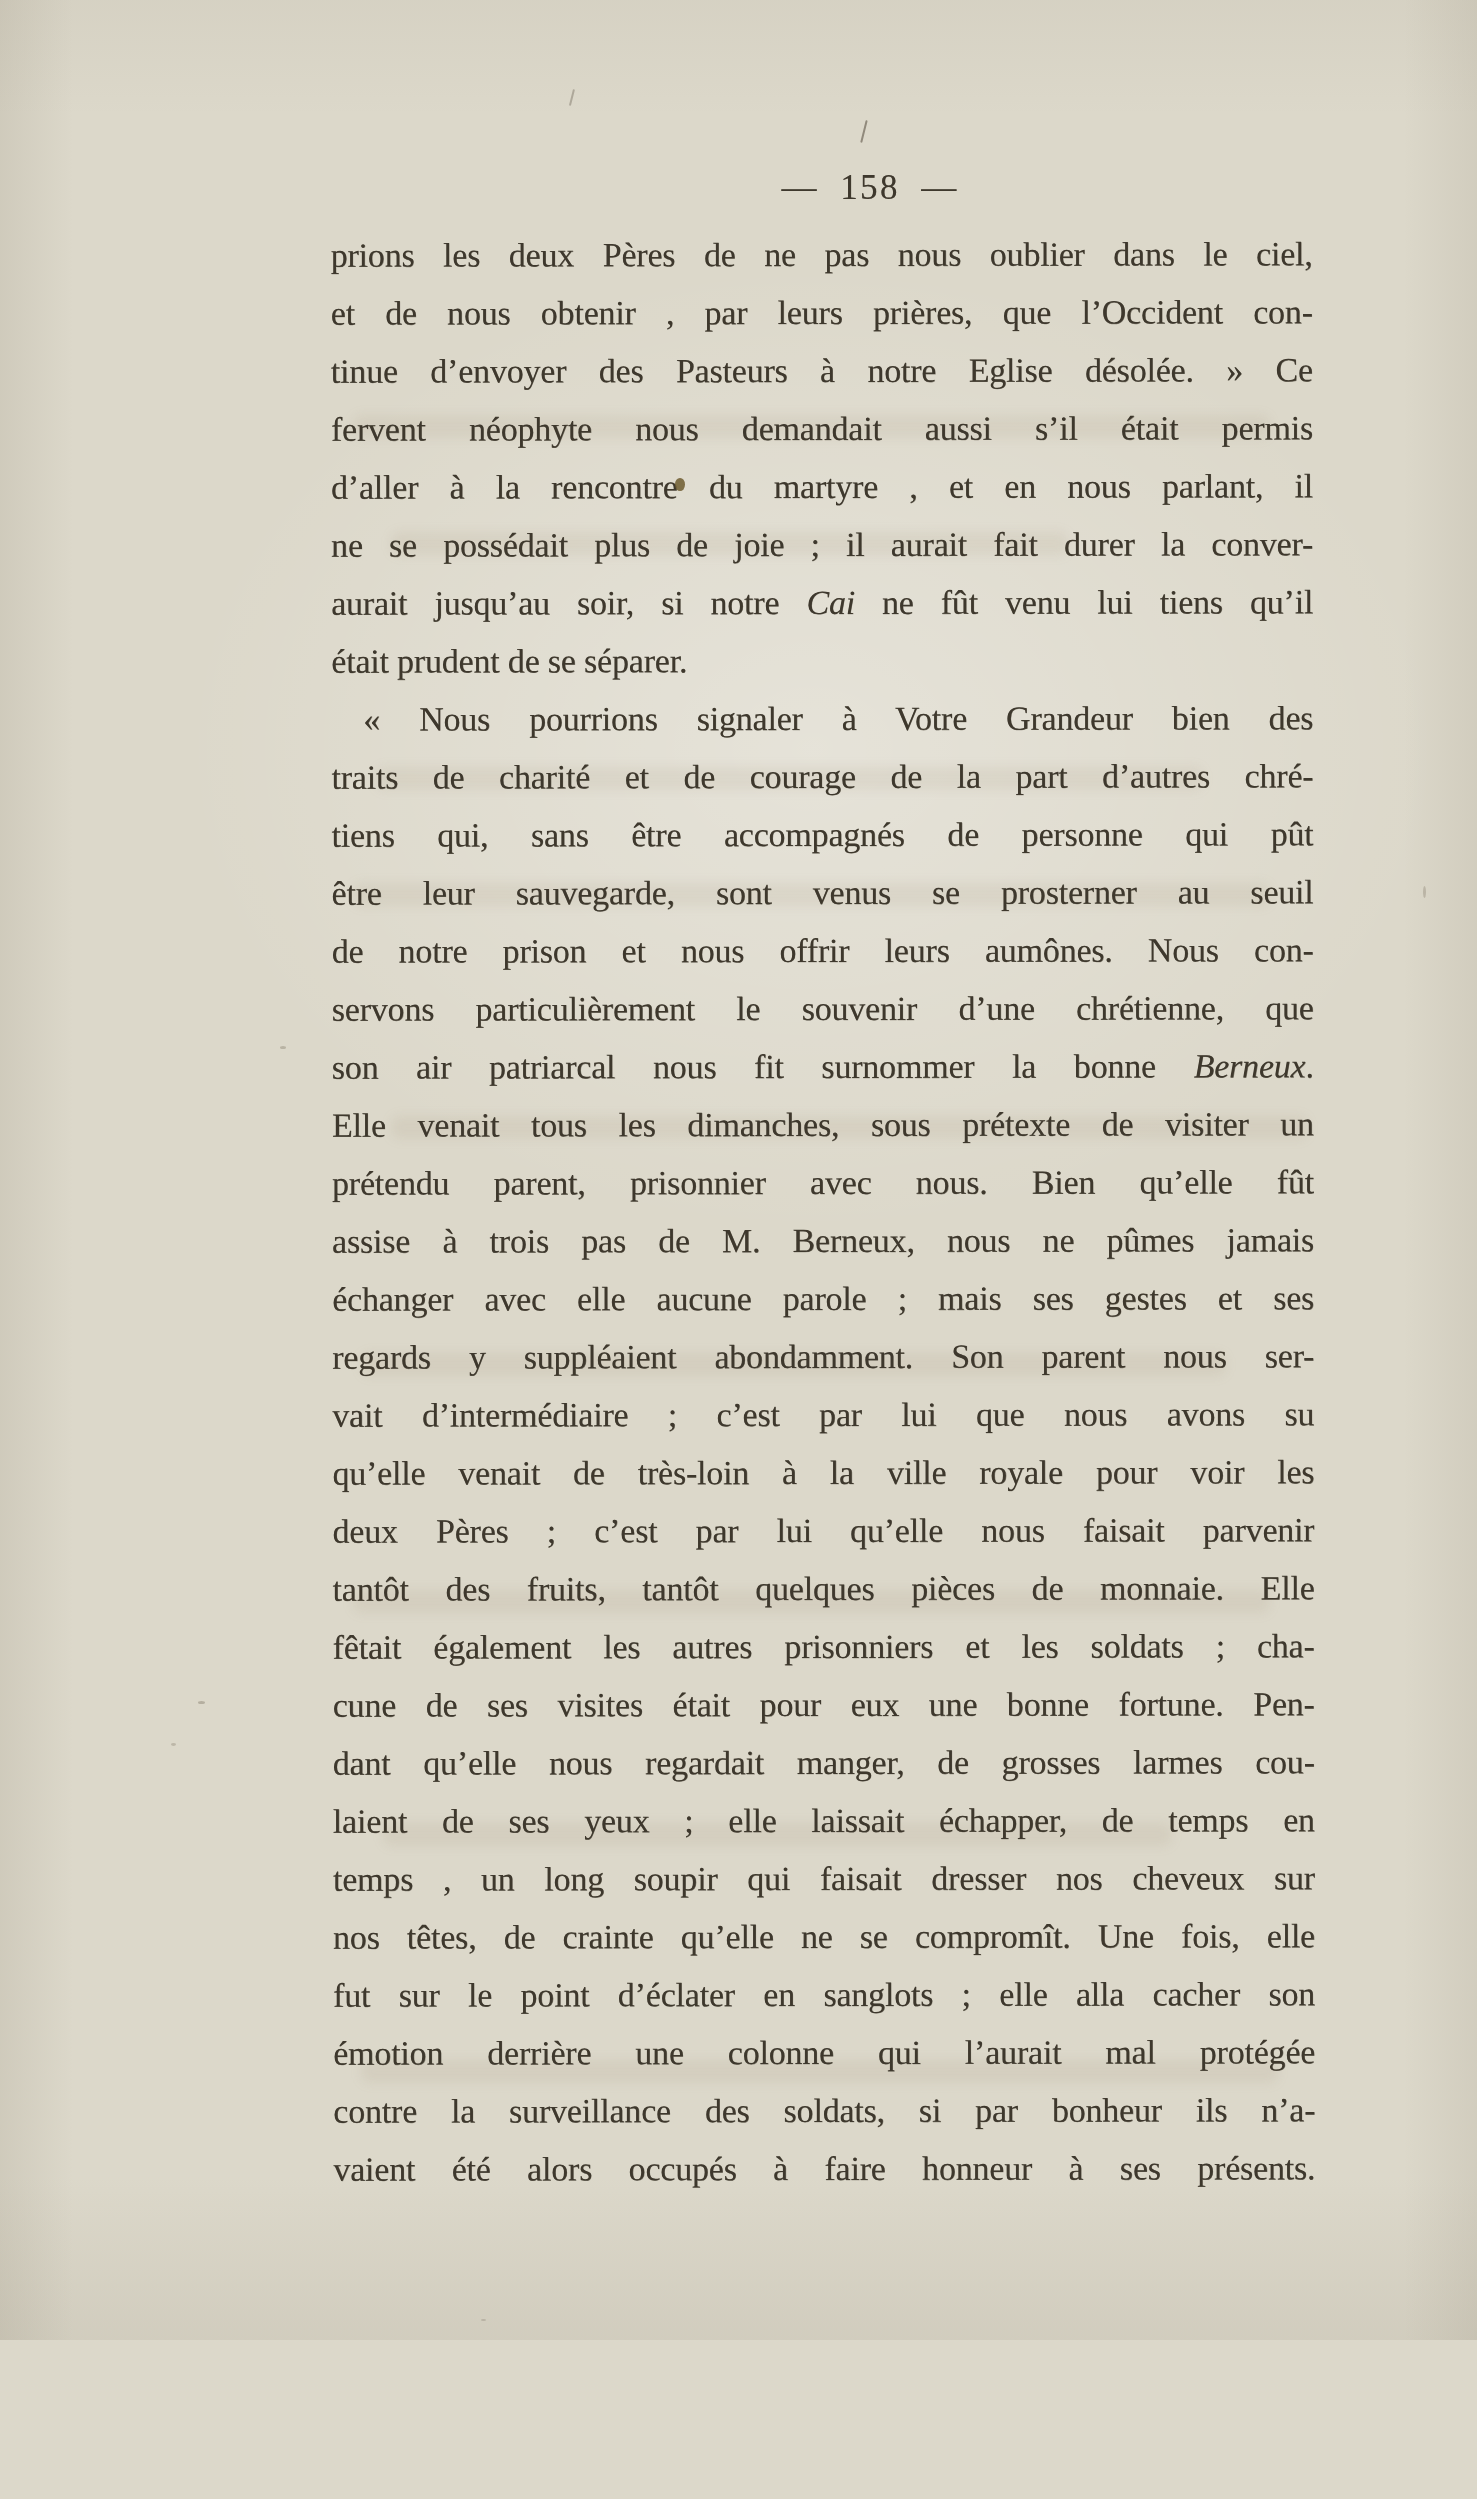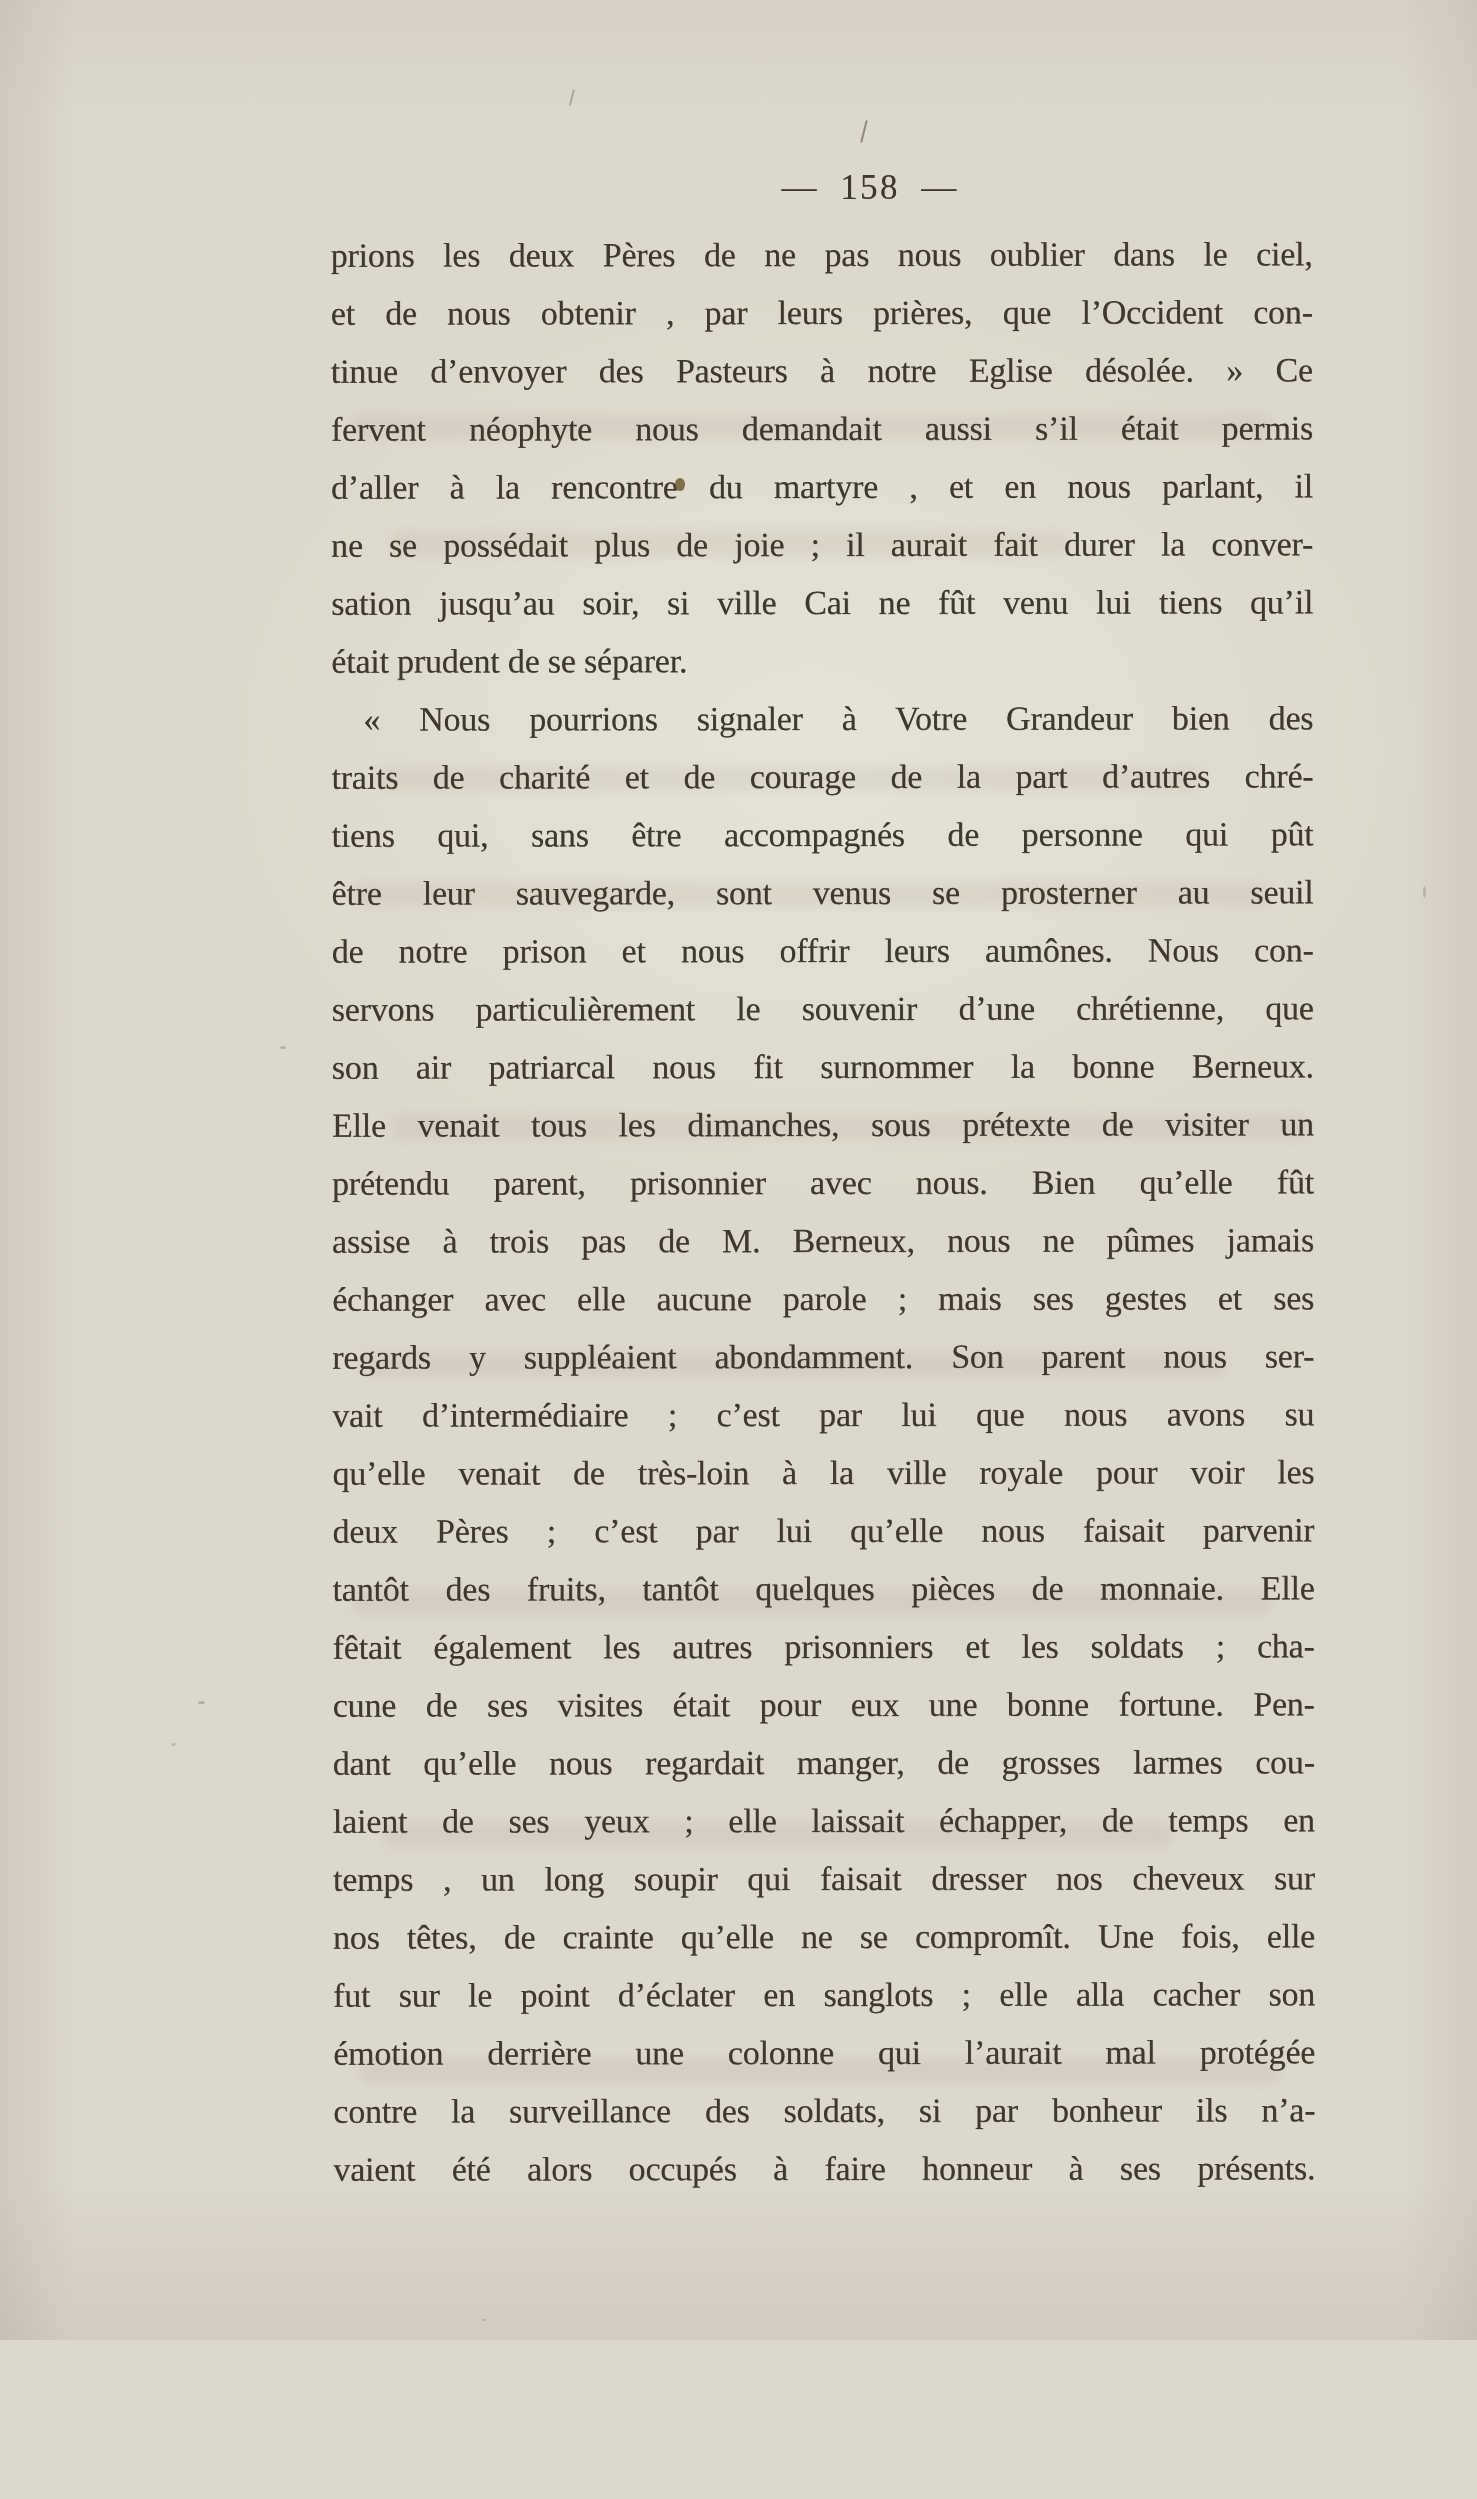--- a/index.html
+++ b/index.html
@@ -46,21 +46,21 @@
     overflow:hidden;
     letter-spacing:-0.2px;
     text-align:justify;
     text-align-last:justify;
     white-space:normal;
     color:var(--ink);
     text-shadow:0.3px 0.3px 0.5px rgba(59,52,40,0.55);
   }
   .line.no-just{text-align:left;text-align-last:left;}
   .line.indent{padding-left:32px;}
-  .line .it{margin-top:27px;}
+  .line .it{font-style:italic;margin-top:27px;}
   
   .ghost{
     position:absolute;left:353px;width:917px;height:22.6px;
     background:rgba(150,130,95,0.10);
     filter:blur(5.3px);
     border-radius:9px;
     pointer-events:none;
   }
   
   .speck{
@@ -100,21 +100,21 @@
 
   <div class="page-number">— 158 —</div>
 
   <div class="text-block">
       <div class="line">prions les deux Pères de ne pas nous oublier dans le ciel,</div>
       <div class="line">et de nous obtenir , par leurs prières, que l’Occident con-</div>
       <div class="line">tinue d’envoyer des Pasteurs à notre Eglise désolée. » Ce</div>
       <div class="line">fervent néophyte nous demandait aussi s’il était permis</div>
       <div class="line">d’aller à la rencontre du martyre , et en nous parlant, il</div>
       <div class="line">ne se possédait plus de joie ; il aurait fait durer la conver-</div>
-      <div class="line"><span>sation jusqu’au soir, si ville </span><span class="it">Cai</span><span> ne fût venu lui tiens qu’il</span></div>
+      <div class="line"><span>aurait jusqu’au soir, si notre </span><span class="it">Cai</span><span> ne fût venu lui tiens qu’il</span></div>
       <div class="line no-just">était prudent de se séparer.</div>
       <div class="line indent">« Nous pourrions signaler à Votre Grandeur bien des</div>
       <div class="line">traits de charité et de courage de la part d’autres chré-</div>
       <div class="line">tiens qui, sans être accompagnés de personne qui pût</div>
       <div class="line">être leur sauvegarde, sont venus se prosterner au seuil</div>
       <div class="line">de notre prison et nous offrir leurs aumônes. Nous con-</div>
       <div class="line">servons particulièrement le souvenir d’une chrétienne, que</div>
       <div class="line"><span>son air patriarcal nous fit surnommer la bonne </span><span class="it">Berneux</span><span>.</span></div>
       <div class="line">Elle venait tous les dimanches, sous prétexte de visiter un</div>
       <div class="line">prétendu parent, prisonnier avec nous. Bien qu’elle fût</div>

